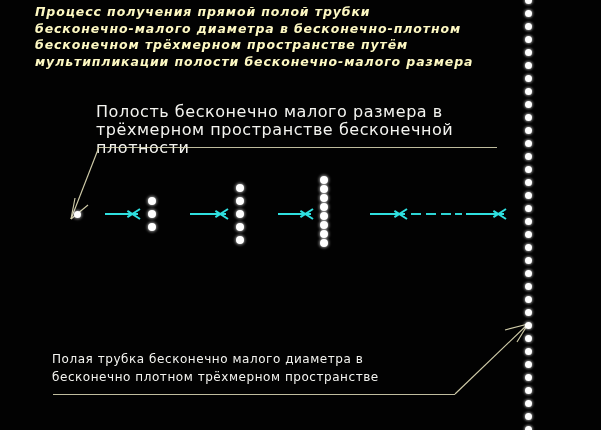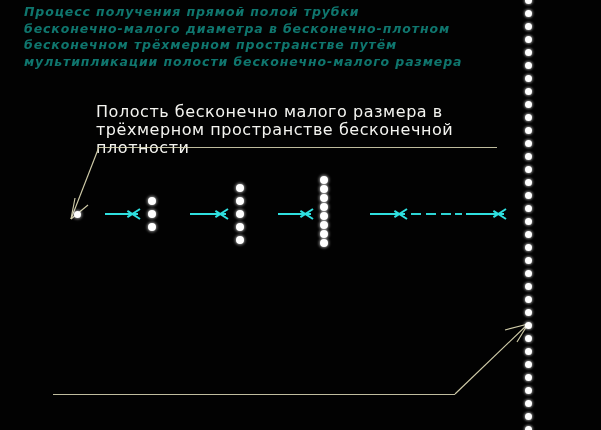--- a/index.html
+++ b/index.html
@@ -5,23 +5,23 @@
   html,body{margin:0;padding:0;background:#000;}
   body{
     width:601px;height:430px;position:relative;overflow:hidden;
     font-family:"DejaVu Sans","Liberation Sans",sans-serif;
     background:#020202;
   }
   .stage{position:absolute;inset:0;}
 
   
   #title-block{
-    position:absolute;left:24px;top:4px;width:470px;
+    position:absolute;left:35px;top:4px;width:470px;
     font-style:italic;font-weight:bold;font-size:12.5px;
-    line-height:16.6px;letter-spacing:0.9px;color:#0f766e;
+    line-height:16.6px;letter-spacing:0.9px;color:#fef9c3;
     white-space:pre-line;
   }
 
   
   #caption-top{
     position:absolute;left:96px;top:103px;width:420px;
     font-size:16px;line-height:18px;letter-spacing:0.55px;
     color:#f4f4f0;white-space:pre-line;font-weight:500;
   }
   #caption-bottom{
@@ -77,20 +77,22 @@
 
   <div id="title-block">Процесс получения прямой полой трубки
 бесконечно-малого диаметра в бесконечно-плотном
 бесконечном трёхмерном пространстве путём
 мультипликации полости бесконечно-малого размера</div>
 
   <div id="caption-top">Полость бесконечно малого размера в
 трёхмерном пространстве бесконечной плотности</div>
   <div class="rule" id="rule-top"></div>
 
+  <div id="caption-bottom">Полая трубка бесконечно малого диаметра в
+бесконечно плотном трёхмерном пространстве</div>
   <div class="rule" id="rule-bottom"></div>
 
   <svg id="pointer-layer" viewBox="0 0 601 430" xmlns="http://www.w3.org/2000/svg">
 
     <g stroke="#cfcba8" stroke-width="1.15" fill="none">
       <line x1="99" y1="147" x2="71" y2="219"></line>
       <line x1="71" y1="219" x2="75" y2="198"></line>
       <line x1="71" y1="219" x2="88" y2="205"></line>
     </g>
 

